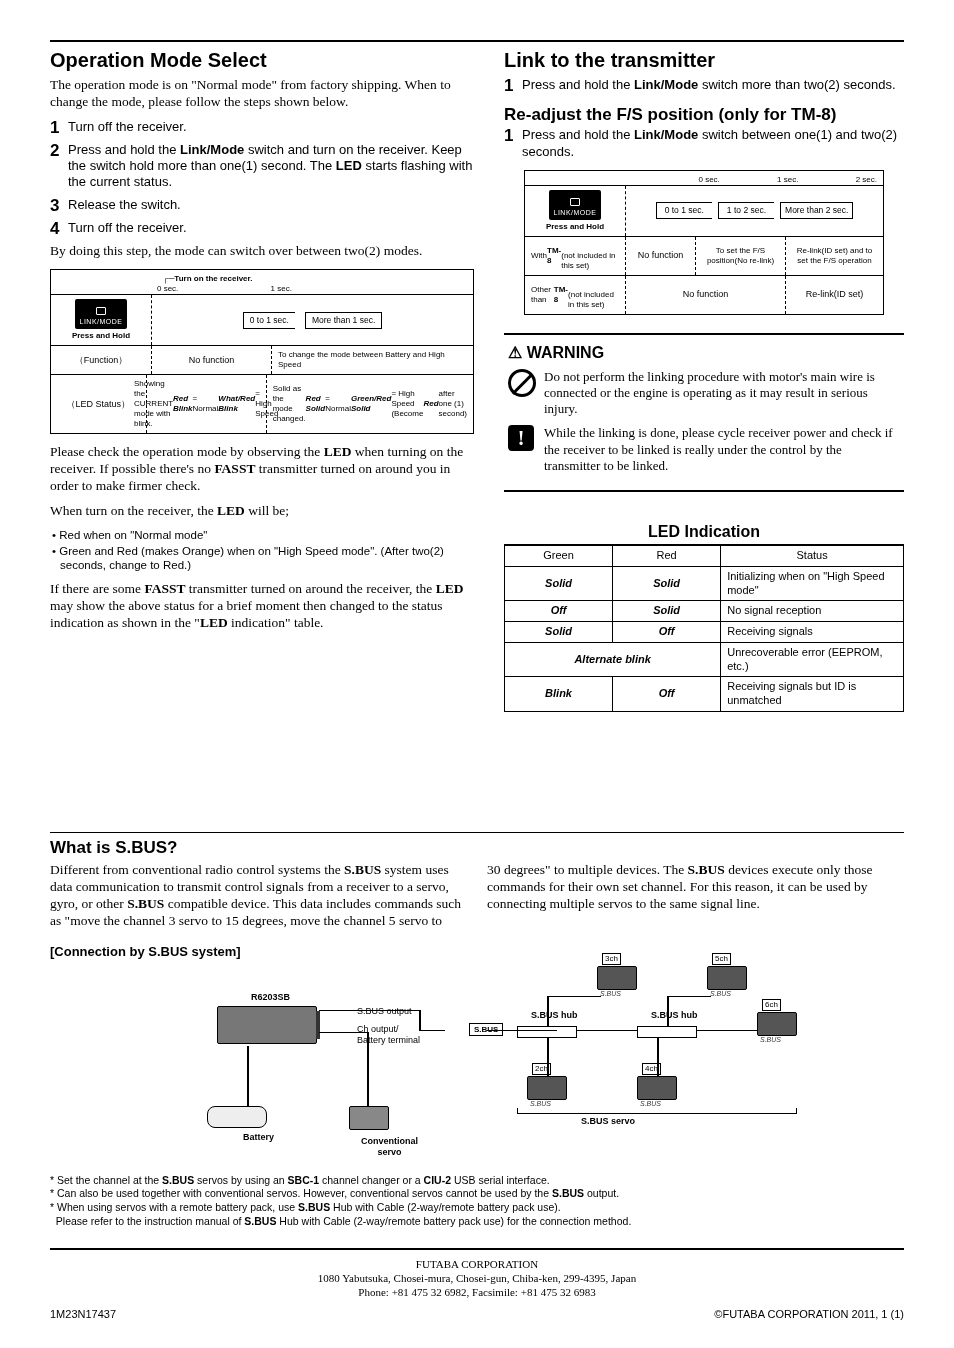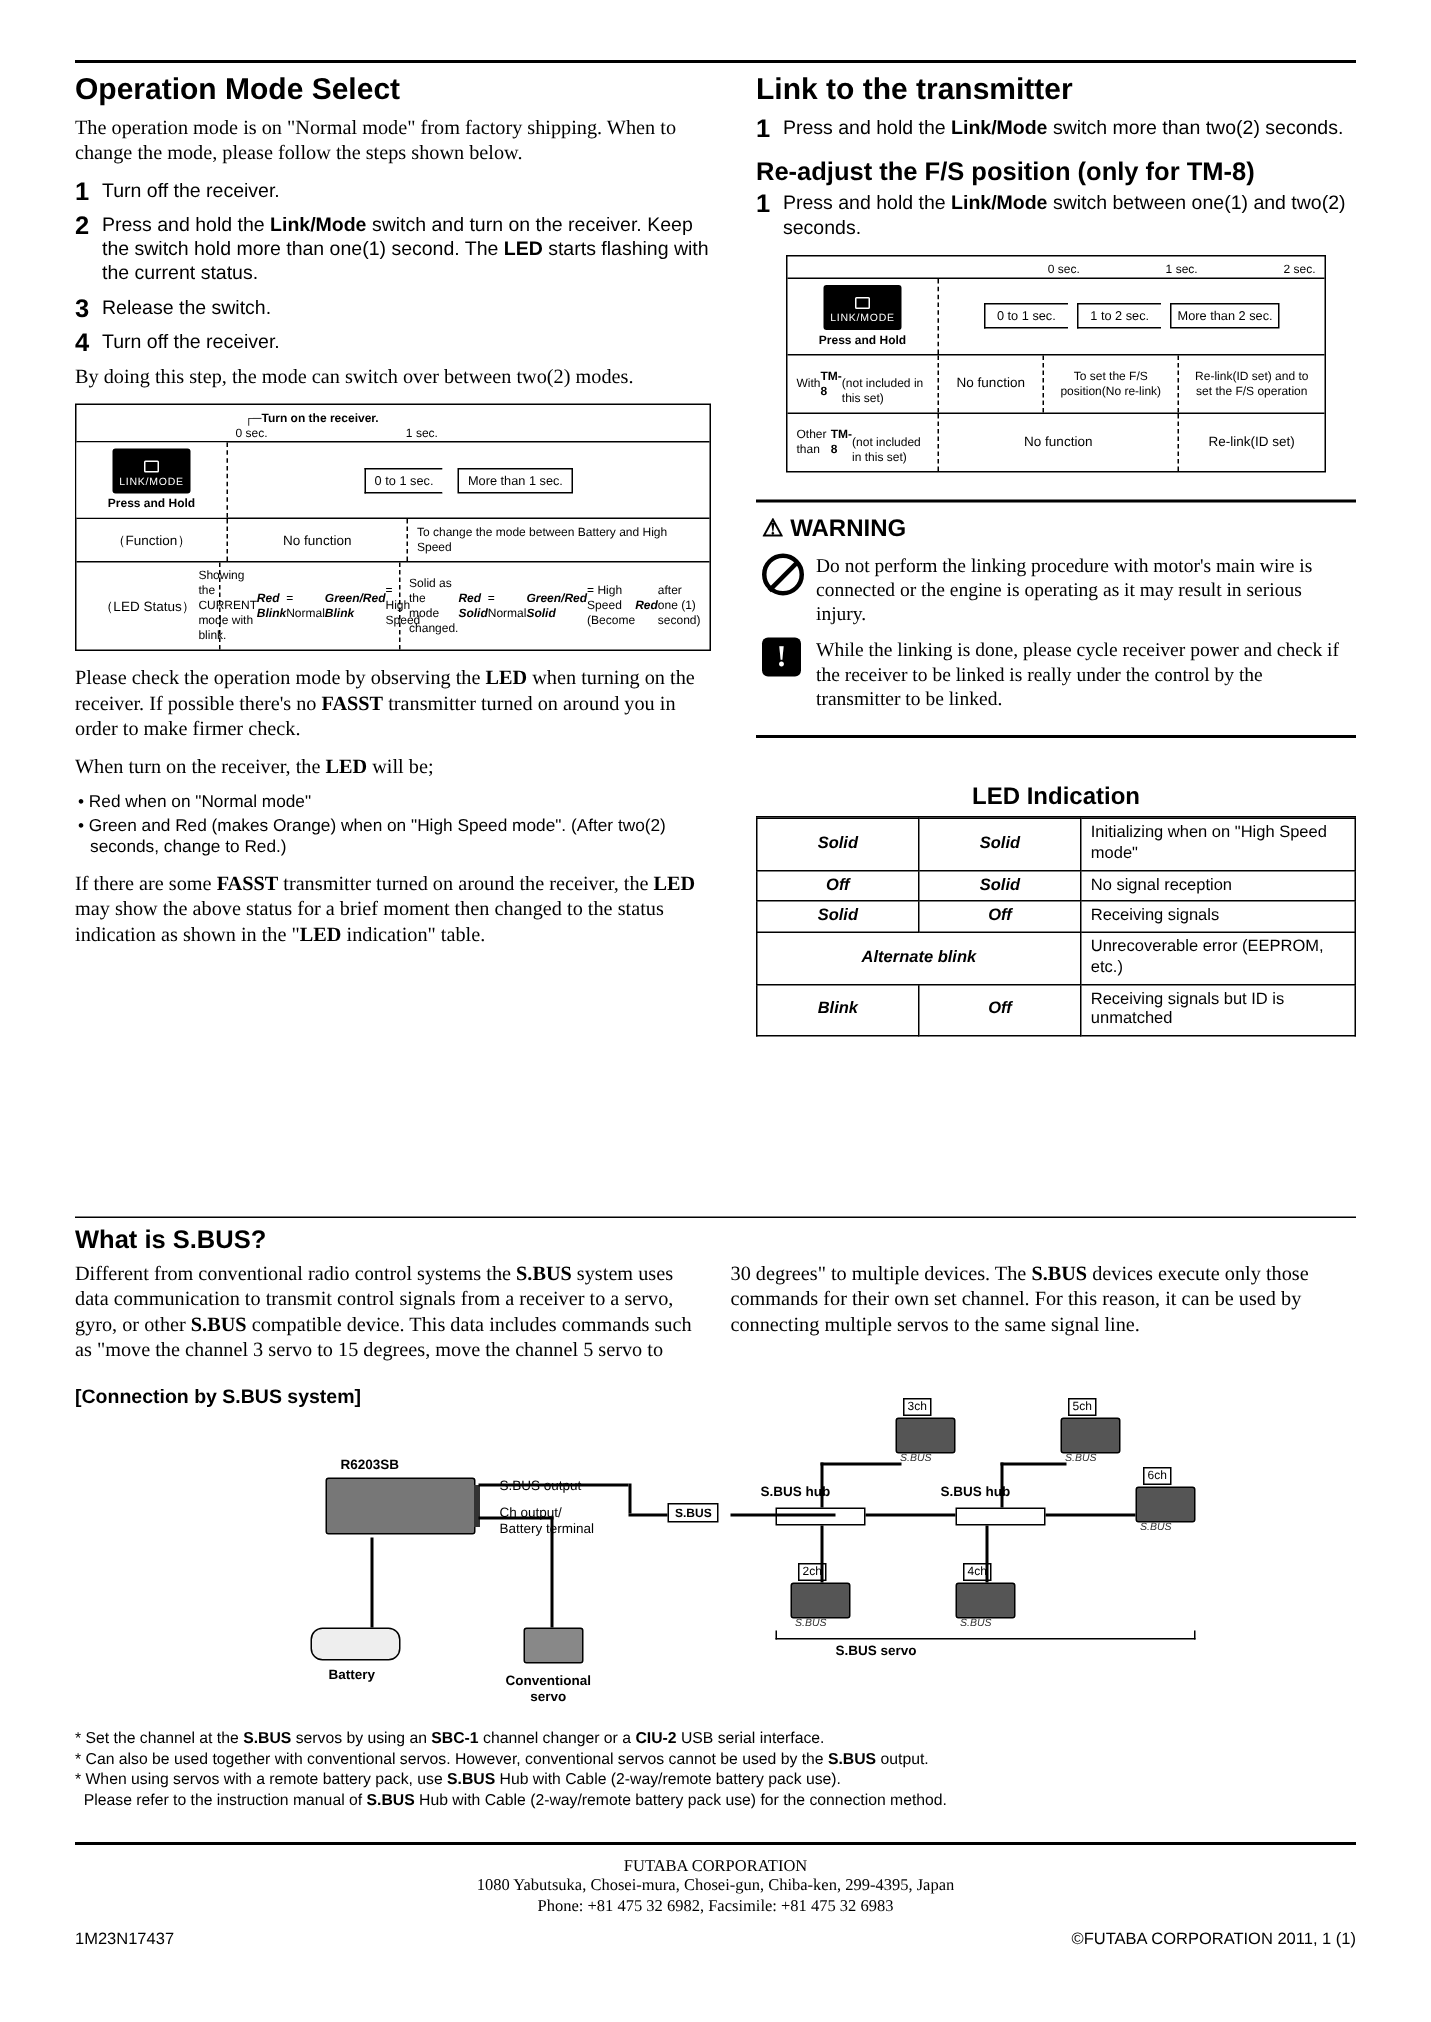--- a/index.html
+++ b/index.html
@@ -108,21 +108,21 @@
   }
   .srv::before { content:""; position:absolute; top:-4px; left:-4px; right:-4px; bottom:-4px; border:0; }
   .srv .tag { position:absolute; top:-14px; left:4px; font-size:8px; background:#fff; padding:0 2px; border:1px solid #000; }
   .srv .fut { position:absolute; bottom:-10px; left:2px; font-size:7px; color:#333; font-style:italic;}
   .hub {
     width:60px; height:12px; border:1.5px solid #000; position:absolute;
   }
   .rcvr { position:absolute; width:100px; height:38px; background:#777; border:1px solid #000; border-radius:2px; }
   .rcvr::after{content:""; position:absolute; right:-4px; top:4px; bottom:4px; width:4px; background:#333;}
   .battery { position:absolute; width:60px; height:22px; border:1.5px solid #000; background:#eee; border-radius:8px; }
-  .lbl { position:absolute; font-size:9px; }
+  .lbl { position:absolute; font-size:9px;margin-left:24px; }
   .line { position:absolute; background:#000; }
   .notes { font-family:Arial,Helvetica,sans-serif; font-size:10.5px; line-height:1.3; margin-top:8px; }
   .footer-sep { border-top:2px solid #000; margin-top:20px; }
   .footer-center { text-align:center; font-size:11px; margin-top:8px; }
   .footer-row { display:flex; justify-content:space-between; font-family:Arial,Helvetica,sans-serif; font-size:11px; margin-top:8px; }
   .sbus-badge {
     border:1px solid #000; padding:1px 4px; font-size:8px; font-weight:bold;
   }
   .arrow-seg {
     display:inline-block; border:1px solid #000; border-right:none;
@@ -195,21 +195,21 @@
       </div>
       <div class="diagram-row">
         <div class="dcell" style="width:100px">（Function）</div>
         <div class="dcell" style="width:120px">No function</div>
         <div class="dcell" style="flex:1; text-align:left; font-size:8px">To change the mode between Battery and High Speed</div>
       </div>
       <div class="diagram-row">
         <div class="dcell" style="width:100px">（LED Status）</div>
         <div class="dcell" style="width:120px; text-align:left; font-size:8px; white-space:pre-line">Showing the CURRENT mode with blink.
 <b><i>Red Blink</i></b> = Normal
-<b><i>Green/Red Blink</i></b> = High Speed</div>
+<b><i>What/Red Blink</i></b> = High Speed</div>
         <div class="dcell" style="flex:1; text-align:left; font-size:8px; white-space:pre-line">Solid as the mode changed.
 <b><i>Red Solid</i></b> = Normal
 <b><i>Green/Red Solid</i></b> = High Speed
 (Become <b><i>Red</i></b> after one (1) second)</div>
       </div>
     </div>
 
     <p>Please check the operation mode by observing the <b>LED</b> when turning on the receiver. If possible there's no <b>FASST</b> transmitter turned on around you in order to make firmer check.</p>
     <p>When turn on the receiver, the <b>LED</b> will be;</p>
     <div class="bullet">• Red when on "Normal mode"</div>
@@ -279,20 +279,25 @@
         <div class="warn-icon">
             <div class="info-ic">!</div>
           </div>
         <div>While the linking is done, please cycle receiver power and check if the receiver to be linked is really under the control by the transmitter to be linked.</div>
       </div>
     </div>
 
     <div class="led-title">LED Indication</div>
     <table class="led">
       <tbody>
+          <tr>
+        <th>Green</th>
+        <th>Red</th>
+        <th>Status</th>
+      </tr>
       <tr>
             <td>Solid</td>
             <td>Solid</td>
             <td style="font-style:normal;font-weight:normal;text-align:left">Initializing when on "High Speed mode"</td>
           </tr>
       <tr>
             <td>Off</td>
             <td>Solid</td>
             <td style="font-style:normal;font-weight:normal;text-align:left">No signal reception</td>
           </tr>

